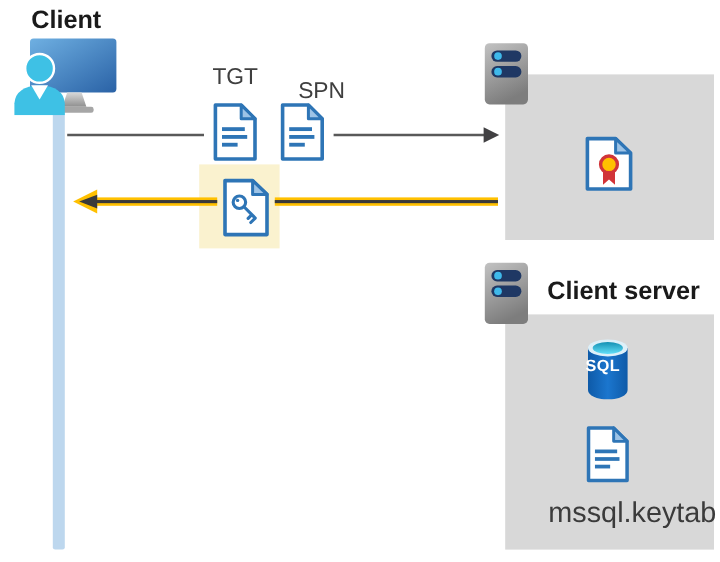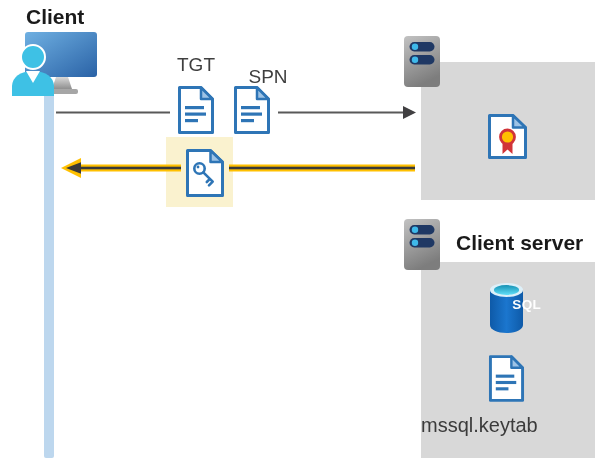--- a/index.html
+++ b/index.html
@@ -16,32 +16,32 @@
   .arrows{position:absolute;left:0;top:0;width:600px;height:468px;}
   
   .lbl{position:absolute;color:#1a1a1a;}
   .title{font-weight:bold;font-size:21px;}
   .client-lbl{left:26px;top:5px;}
   .dc-lbl{left:456px;top:3px;width:140px;line-height:26px;}
   .linux-lbl{left:456px;top:231px;white-space:nowrap;}
   .ticket{font-size:19px;color:#3f3f3f;text-align:center;}
   .tgt-lbl{left:175px;top:54px;width:42px;}
   .spn-lbl{left:246px;top:54px;width:44px;margin-top:12px;}
-  .keytab-lbl{left:421px;top:414px;width:176px;text-align:left;font-size:20px;color:#3b3b3b;}
+  .keytab-lbl{left:421px;top:414px;width:176px;text-align:right;font-size:24px;color:#3b3b3b;}
   
   .icon{position:absolute;}
   .client-icon{left:6px;top:30px;width:100px;height:66px;}
   .dc-server-icon{left:403px;top:35px;width:38px;height:53px;}
   .linux-server-icon{left:403px;top:218px;width:38px;height:53px;}
   .tgt-doc{left:177px;top:85px;width:38px;height:50px;}
   .spn-doc{left:233px;top:85px;width:38px;height:50px;}
   .key-doc{left:185px;top:148px;width:40px;height:50px;}
   .cert-icon{left:487px;top:113px;width:41px;height:47px;}
   .sql-icon{left:488px;top:282px;width:37px;height:51px;}
-  .sql-text{position:absolute;left:16px;top:15px;width:100%;text-align:right;
+  .sql-text{position:absolute;left:0;top:15px;width:100%;text-align:left;
     color:#ffffff;font-weight:bold;font-size:13.5px;letter-spacing:.3px;}
   .keytab-doc{left:488px;top:354px;width:37px;height:49px;}
   .defs-holder{position:absolute;width:0;height:0;overflow:hidden;}
 </style>
 </head>
 <body>
 
 <div class="canvas">
 
   <svg class="defs-holder" aria-hidden="true">

